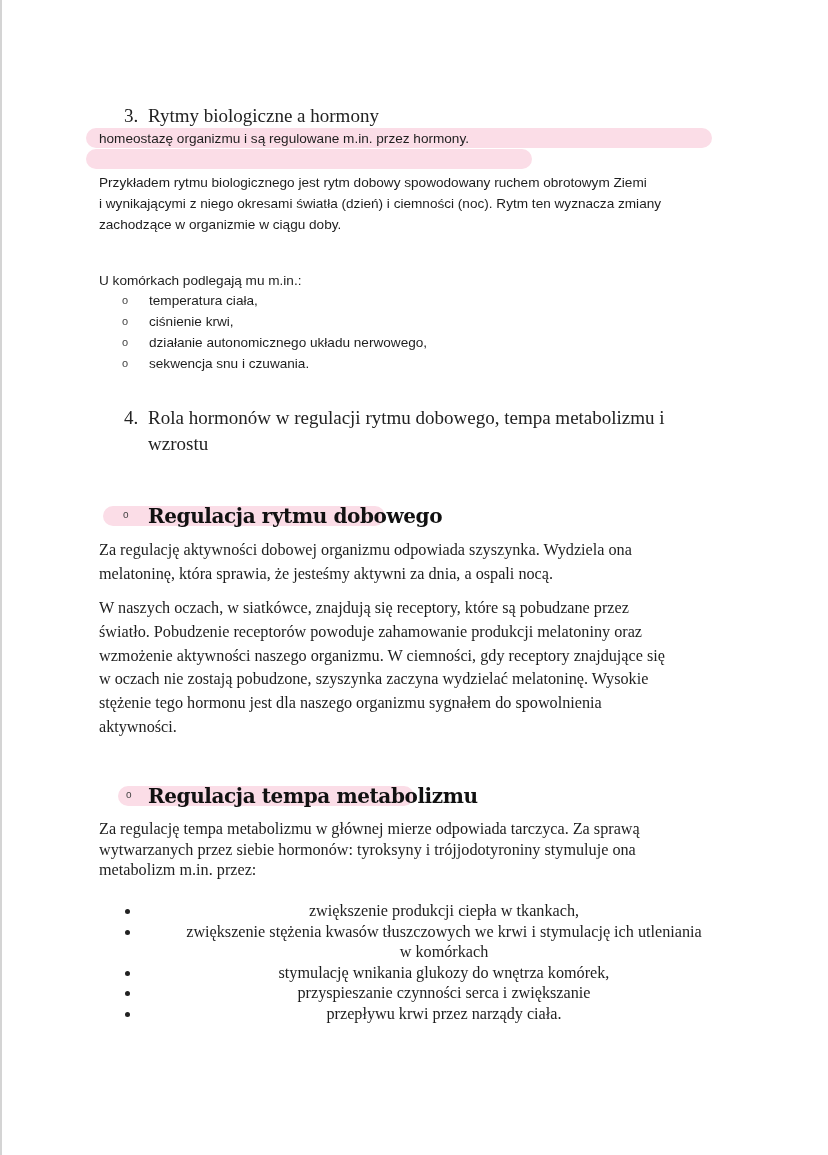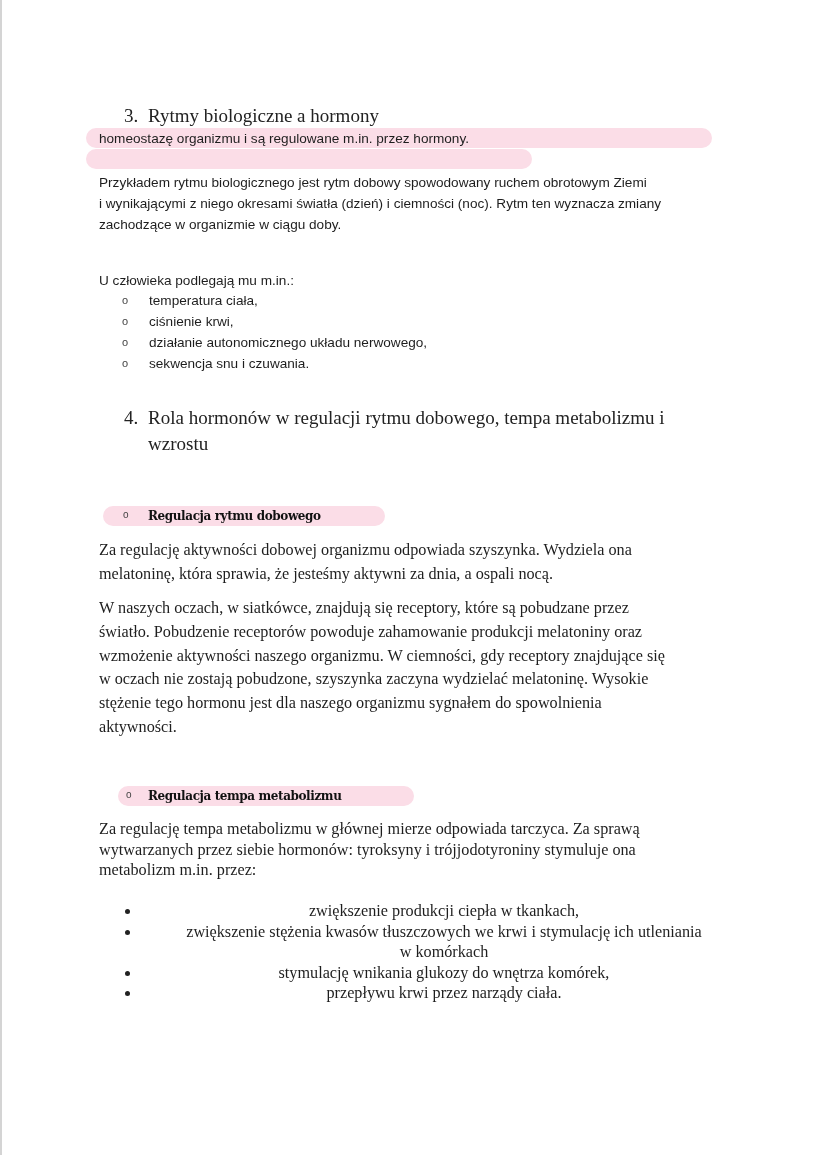--- a/index.html
+++ b/index.html
@@ -13,21 +13,21 @@
     .sans-text { font-family: "Liberation Sans", sans-serif; font-size: 13.6px; color: #1e1e1e; line-height: 21px; }
     .serif-text { font-family: "Liberation Serif", serif; font-size: 16.2px; color: #1e1e1e; line-height: 23.8px; }
 
     .para { position: absolute; left: 99px; width: 640px; }
     .sub-list { position: absolute; left: 120px; margin: 0; padding: 0; list-style: none; }
     .sub-list li { position: relative; padding-left: 29px; }
     .sub-list li .bullet { position: absolute; left: 2px; top: 0; font-size: 11px; color: #444; }
 
     .sub-heading { position: absolute; height: 20px; background: #fbdde7; border-radius: 10px; }
     .sub-heading .bullet { position: absolute; left: 20px; top: 3px; font-family: "Liberation Sans", sans-serif; font-size: 10px; color: #444; }
-    .sub-heading .label { position: absolute; left: 45px; top: 0px; font-family: "DejaVu Serif", serif; font-weight: bold; font-size: 12px; letter-spacing: -0.4px; color: #111; line-height: 20px; white-space: nowrap; }
+    .sub-heading .label { position: absolute; left: 45px; top: 0px; font-family: "DejaVu Serif", serif; font-weight: bold; font-size: 20px; letter-spacing: -0.4px; color: #111; line-height: 20px; white-space: nowrap; }
 
     .dot-list { position: absolute; left: 120px; margin: 0; padding: 0; list-style: none; width: 620px; }
     .dot-list li { position: relative; padding-left: 28px; line-height: 20.5px; }
     .dot-list li .dot { position: absolute; left: 5px; top: 8px; width: 5px; height: 5px; border-radius: 50%; background: #222; }
   </style>
 </head>
 <body>
 
 <div class="page-edge"></div>
 
@@ -40,21 +40,21 @@
 <div class="para sans-text" style="top:128px;">
   <div>homeostazę organizmu i są regulowane m.in. przez hormony.</div>
 </div>
 
 <div class="para sans-text" style="top:172px;">
   <div>Przykładem rytmu biologicznego jest rytm dobowy spowodowany ruchem obrotowym Ziemi</div>
   <div>i wynikającymi z niego okresami światła (dzień) i ciemności (noc). Rytm ten wyznacza zmiany</div>
   <div>zachodzące w organizmie w ciągu doby.</div>
 </div>
 
-<div class="para sans-text" style="top:270px;">U człowieka podlegają mu m.in.:</div>
+<div class="para sans-text" style="top:270px;">U komórkach podlegają mu m.in.:</div>
 
 <ul class="sub-list sans-text" style="top:290px;">
   <li><span class="bullet">o</span><span>temperatura ciała,</span></li>
   <li><span class="bullet">o</span><span>ciśnienie krwi,</span></li>
   <li><span class="bullet">o</span><span>działanie autonomicznego układu nerwowego,</span></li>
   <li><span class="bullet">o</span><span>sekwencja snu i czuwania.</span></li>
 </ul>
 
 <div class="heading" style="top:405px;">
   <span class="num">4.</span><span class="txt">
@@ -102,15 +102,19 @@
       <span class="dot"></span>
       <div>zwiększenie stężenia kwasów tłuszczowych we krwi i stymulację ich utleniania</div>
       <div>w komórkach</div>
     </li>
   <li>
       <span class="dot"></span>
       <div>stymulację wnikania glukozy do wnętrza komórek,</div>
     </li>
   <li>
       <span class="dot"></span>
+      <div>przyspieszanie czynności serca i zwiększanie</div>
+    </li>
+  <li>
+      <span class="dot"></span>
       <div>przepływu krwi przez narządy ciała.</div>
     </li>
 </ul>
 
 </body></html>

